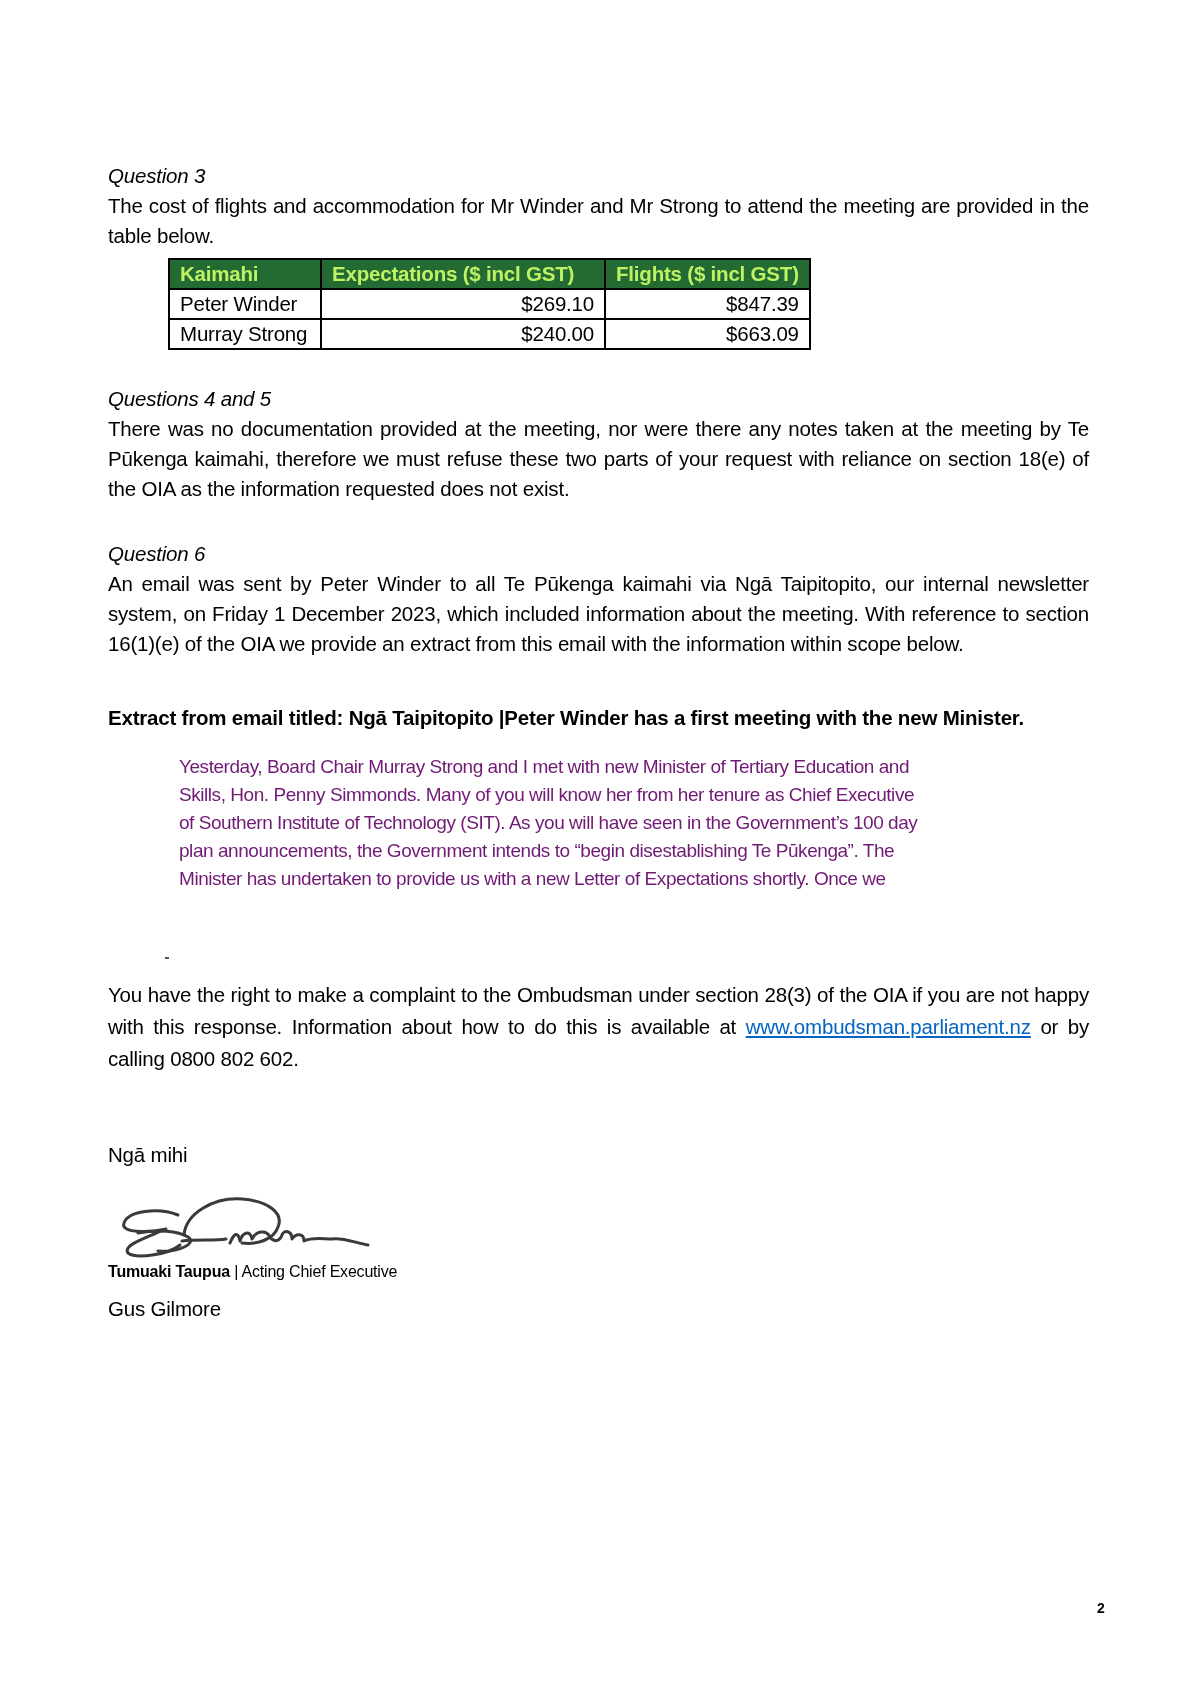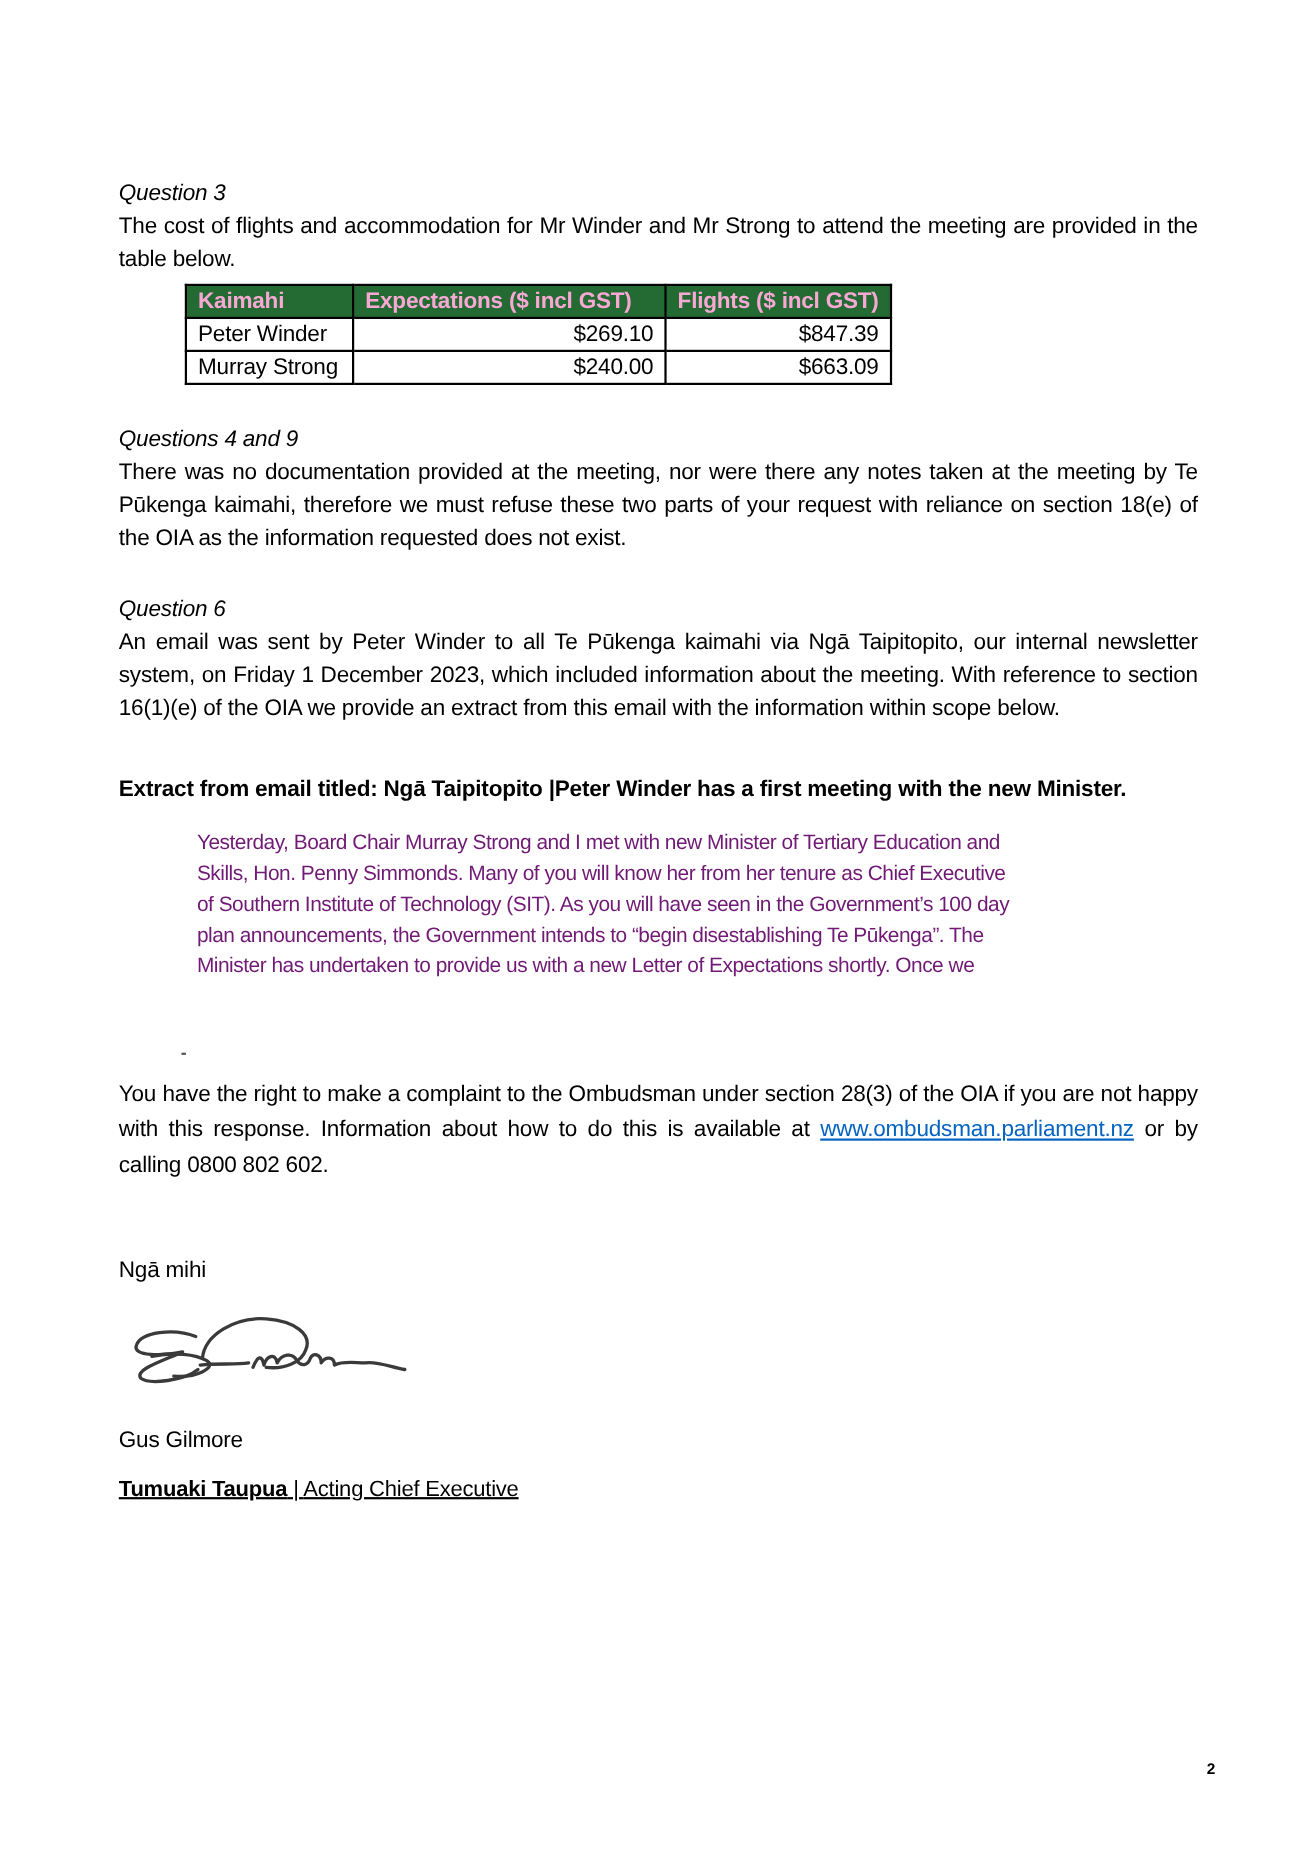--- a/index.html
+++ b/index.html
@@ -7,21 +7,21 @@
          font-family: "Liberation Sans", sans-serif; color: #000; }
   .page { position: absolute; left: 0; top: 0; width: 1190px; height: 1684px; }
   .body-font { font-family: "Liberation Sans Narrow", "Liberation Sans", sans-serif; font-size: 20.5px; letter-spacing: -0.2px; }
   .block { position: absolute; left: 108px; width: 981px; }
   .heading-italic { font-style: italic; line-height: 30px; }
   .para { line-height: 30px; text-align: justify; }
   .bold { font-weight: bold; }
   table.costs { position: absolute; left: 168px; top: 258px; border-collapse: collapse;
                 font-size: 20.5px; }
   table.costs th, table.costs td { border: 2px solid #000; padding: 0 10px; height: 28px; white-space: nowrap; }
-  table.costs th { background: #236b33; color: #f9a8d4; text-align: left; font-weight: bold; }
+  table.costs th { background: #236b33; color: #bef264; text-align: left; font-weight: bold; }
   table.costs td.num { text-align: right; }
   .extract { position: absolute; left: 179px; top: 753px; width: 880px;
              font-family: "Liberation Sans", sans-serif; font-size: 19px; line-height: 28px;
              color: #701a75; letter-spacing: -0.45px; }
   .link { color: #0563c1; text-decoration: underline; cursor: pointer; }
   .sig { position: absolute; left: 118px; top: 1193px; }
   .page-num { position: absolute; left: 1097px; top: 1600px; font-size: 14px; font-weight: bold; }
   .tiny-mark { position: absolute; left: 165px; top: 957px; width: 4px; height: 2px; background: #555; }
 </style>
 </head>
@@ -50,21 +50,21 @@
       </tr>
       <tr>
         <td>Murray Strong</td>
         <td class="num">$240.00</td>
         <td class="num">$663.09</td>
       </tr>
     </tbody>
   </table>
 
   <div class="block body-font" style="top:384px;">
-    <div class="heading-italic">Questions 4 and 9</div>
+    <div class="heading-italic">Questions 4 and 5</div>
     <div class="para">There was no documentation provided at the meeting, nor were there any notes taken at the meeting by Te Pūkenga kaimahi, therefore we must refuse these two parts of your request with reliance on section 18(e) of the OIA as the information requested does not exist.</div>
   </div>
 
   <div class="block body-font" style="top:539px;">
     <div class="heading-italic">Question 6</div>
     <div class="para">An email was sent by Peter Winder to all Te Pūkenga kaimahi via Ngā Taipitopito, our internal newsletter system, on Friday 1 December 2023, which included information about the meeting. With reference to section 16(1)(e) of the OIA we provide an extract from this email with the information within scope below.</div>
   </div>
 
   <div class="block body-font bold" style="top:703px; line-height:30px; white-space:nowrap;">Extract from email titled: Ngā Taipitopito |Peter Winder has a first meeting with the new Minister.</div>
 
@@ -90,18 +90,18 @@
         <path d="M60 22 C40 14 10 18 6 30 C2 40 30 40 48 36 C30 44 4 52 10 60 C18 66 50 62 62 52"></path>
         <path d="M20 40 C40 36 60 38 70 44 C80 50 60 60 40 58"></path>
         <path d="M66 42 C68 20 96 4 124 6 C150 8 166 20 160 34 C156 46 140 52 124 50"></path>
         <path d="M64 48 C80 46 96 48 108 46"></path>
         <path d="M112 50 C116 40 120 38 122 48 C124 40 132 36 134 46 C138 38 148 36 152 44 C156 50 162 48 164 42 C166 36 174 38 174 46 C178 40 186 40 186 48 C194 44 204 46 214 46 C224 44 238 50 250 52"></path>
       </g>
     </svg>
   </div>
 
   <div class="block body-font" style="top:1294px; line-height:30px;">Gus Gilmore</div>
-  <div class="block body-font" style="top:1339px; line-height:30px; font-family: 'Liberation Sans', sans-serif; font-size:20px;text-decoration:underline;">
+  <div class="block body-font" style="top:1257px; line-height:30px; font-family: 'Liberation Sans', sans-serif; font-size:16px;">
     <span class="bold">Tumuaki Taupua</span><span> | </span><span>Acting Chief Executive</span>
   </div>
 
   <div class="page-num">2</div>
 </div>
 
 </body></html>

